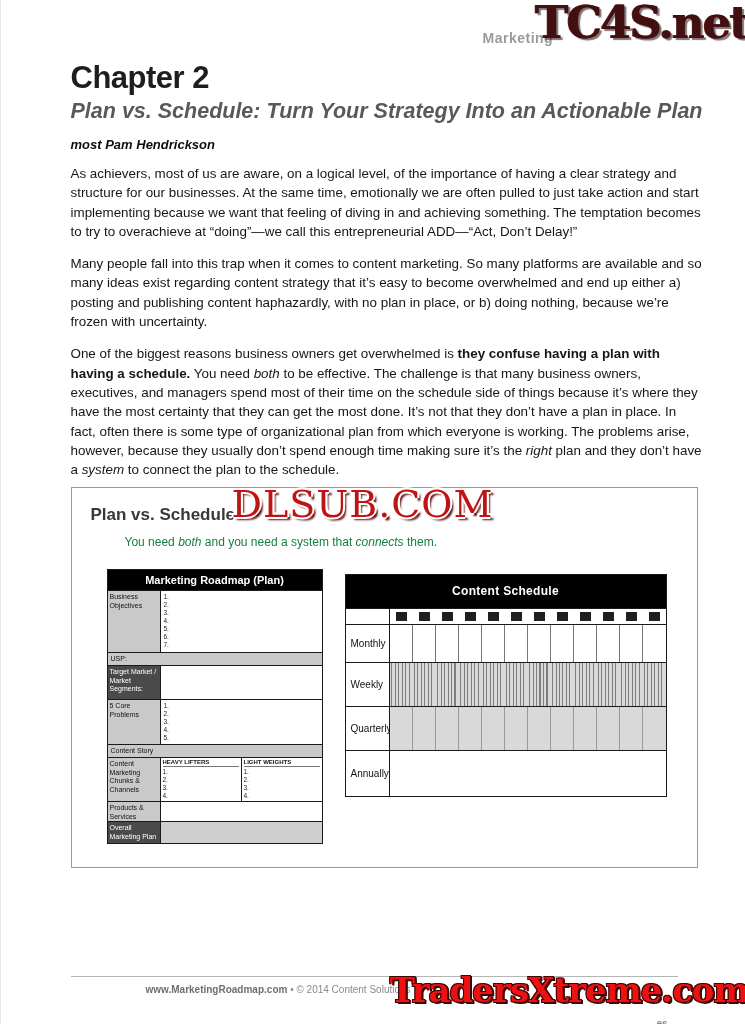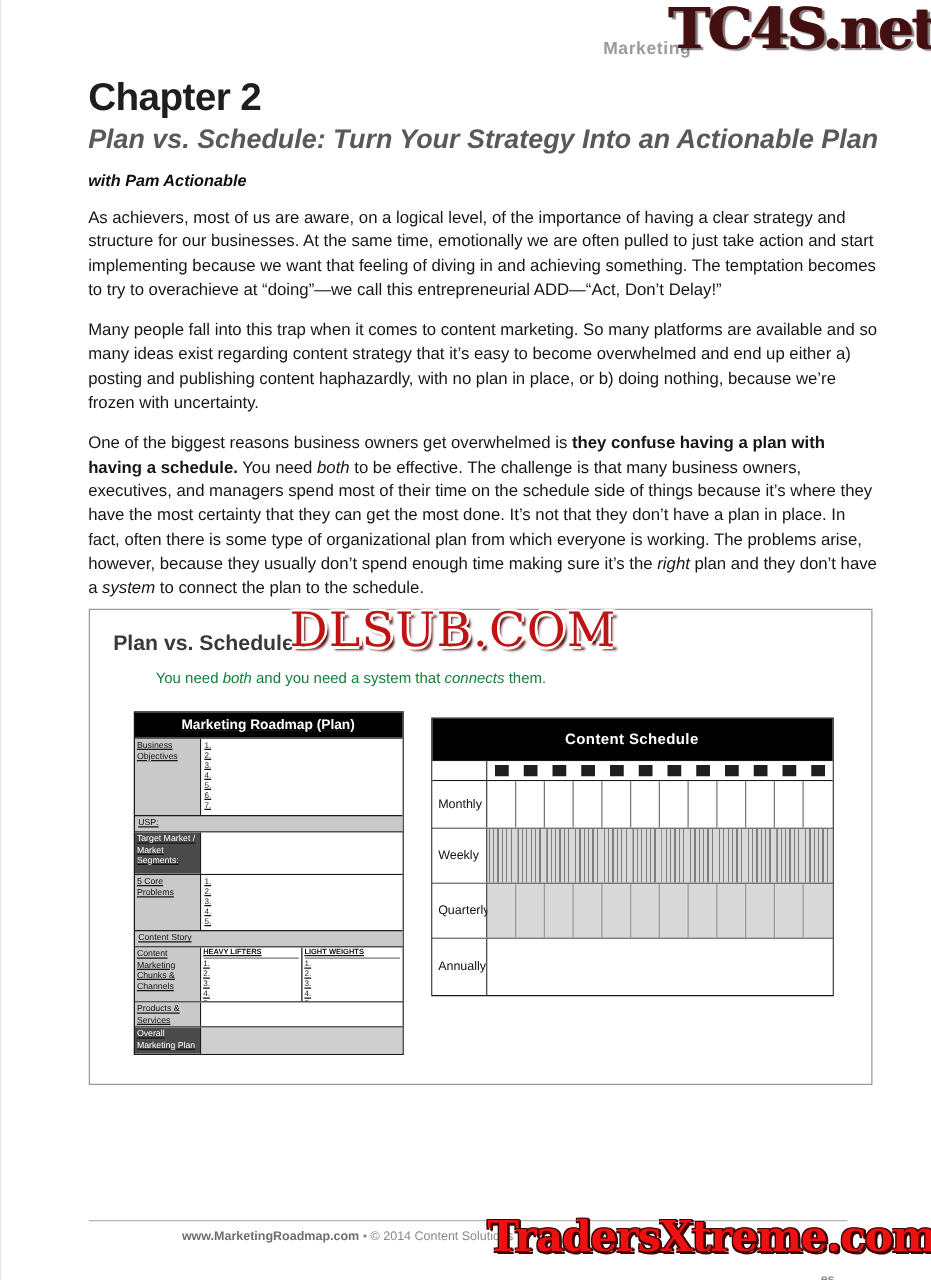--- a/index.html
+++ b/index.html
@@ -49,21 +49,21 @@
   .dlsub {
     position:absolute; left:160px; top:-6px; z-index:3;
     font-family:"DejaVu Serif", serif; font-weight:normal;
     font-size:38px; letter-spacing:1px; color:#c01313;
     text-shadow:-2px 0 0 #fff, 2px 0 0 #fff, 0 -2px 0 #fff, 0 2px 0 #fff,
                 -2px -2px 0 #fff, 2px -2px 0 #fff, 3px 3px 2px #5a0a0a;
   }
   .fig-sub { position:absolute; left:19px; top:47px; font-size:12px; color:#15803d;margin-left:34px; }
 
   
-  .plan-table { position:absolute; left:35px; top:81px; width:216px; border:1px solid #1a1a1a; background:#fff;text-decoration:underline; }
+  .plan-table { position:absolute; left:35px; top:81px; width:216px; border:1px solid #1a1a1a; background:#fff; }
   .phead { background:#000; color:#fff; font-size:11px; font-weight:bold; text-align:center; height:20px; line-height:20px; }
   .prow { display:flex; border-top:1px solid #1a1a1a; overflow:hidden; }
   .pbody > .prow:nth-child(1) { height:62px; }
   .pbody > .prow:nth-child(2) { height:13px; }
   .pbody > .prow:nth-child(3) { height:34px; }
   .pbody > .prow:nth-child(4) { height:45px; }
   .pbody > .prow:nth-child(5) { height:13px; }
   .pbody > .prow:nth-child(6) { height:44px; }
   .pbody > .prow:nth-child(7) { height:20px; }
   .pbody > .prow:nth-child(8) { height:22px; }
@@ -124,21 +124,21 @@
 </head>
 <body>
 
 <div class="page">
 
   <div class="running-head">Marketing</div>
   <div class="tc4s">TC4S.net</div>
 
   <h1 class="chapter">Chapter 2</h1>
   <h2 class="title">Plan vs. Schedule: Turn Your Strategy Into an Actionable Plan</h2>
-  <div class="byline">with Pam Actionable</div>
+  <div class="byline">most Pam Hendrickson</div>
 
   <div class="bodytext">
     <p><span>As achievers, most of us are aware, on a logical level, of the importance of having a clear strategy and structure for our businesses. At the same time, emotionally we are often pulled to just take action and start implementing because we want that feeling of diving in and achieving something. The temptation becomes to try to overachieve at “doing”—we call this entrepreneurial ADD—“Act, Don’t Delay!”</span></p>
     <p><span>Many people fall into this trap when it comes to content marketing. So many platforms are available and so many ideas exist regarding content strategy that it’s easy to become overwhelmed and end up either a) posting and publishing content haphazardly, with no plan in place, or b) doing nothing, because we’re frozen with uncertainty.</span></p>
     <p><span>One of the biggest reasons business owners get overwhelmed is </span><span style="font-weight: bold;">they confuse having a plan with having a schedule.</span><span> You need </span><span style="font-style: italic;">both</span><span> to be effective. The challenge is that many business owners, executives, and managers spend most of their time on the schedule side of things because it’s where they have the most certainty that they can get the most done. It’s not that they don’t have a plan in place. In fact, often there is some type of organizational plan from which everyone is working. The problems arise, however, because they usually don’t spend enough time making sure it’s the </span><span style="font-style: italic;">right</span><span> plan and they don’t have a </span><span style="font-style: italic;">system</span><span> to connect the plan to the schedule.</span></p>
   </div>
 
   <div class="figure">
     <div class="fig-title">Plan vs. Schedule</div>
     <div class="dlsub">DLSUB.COM</div>

